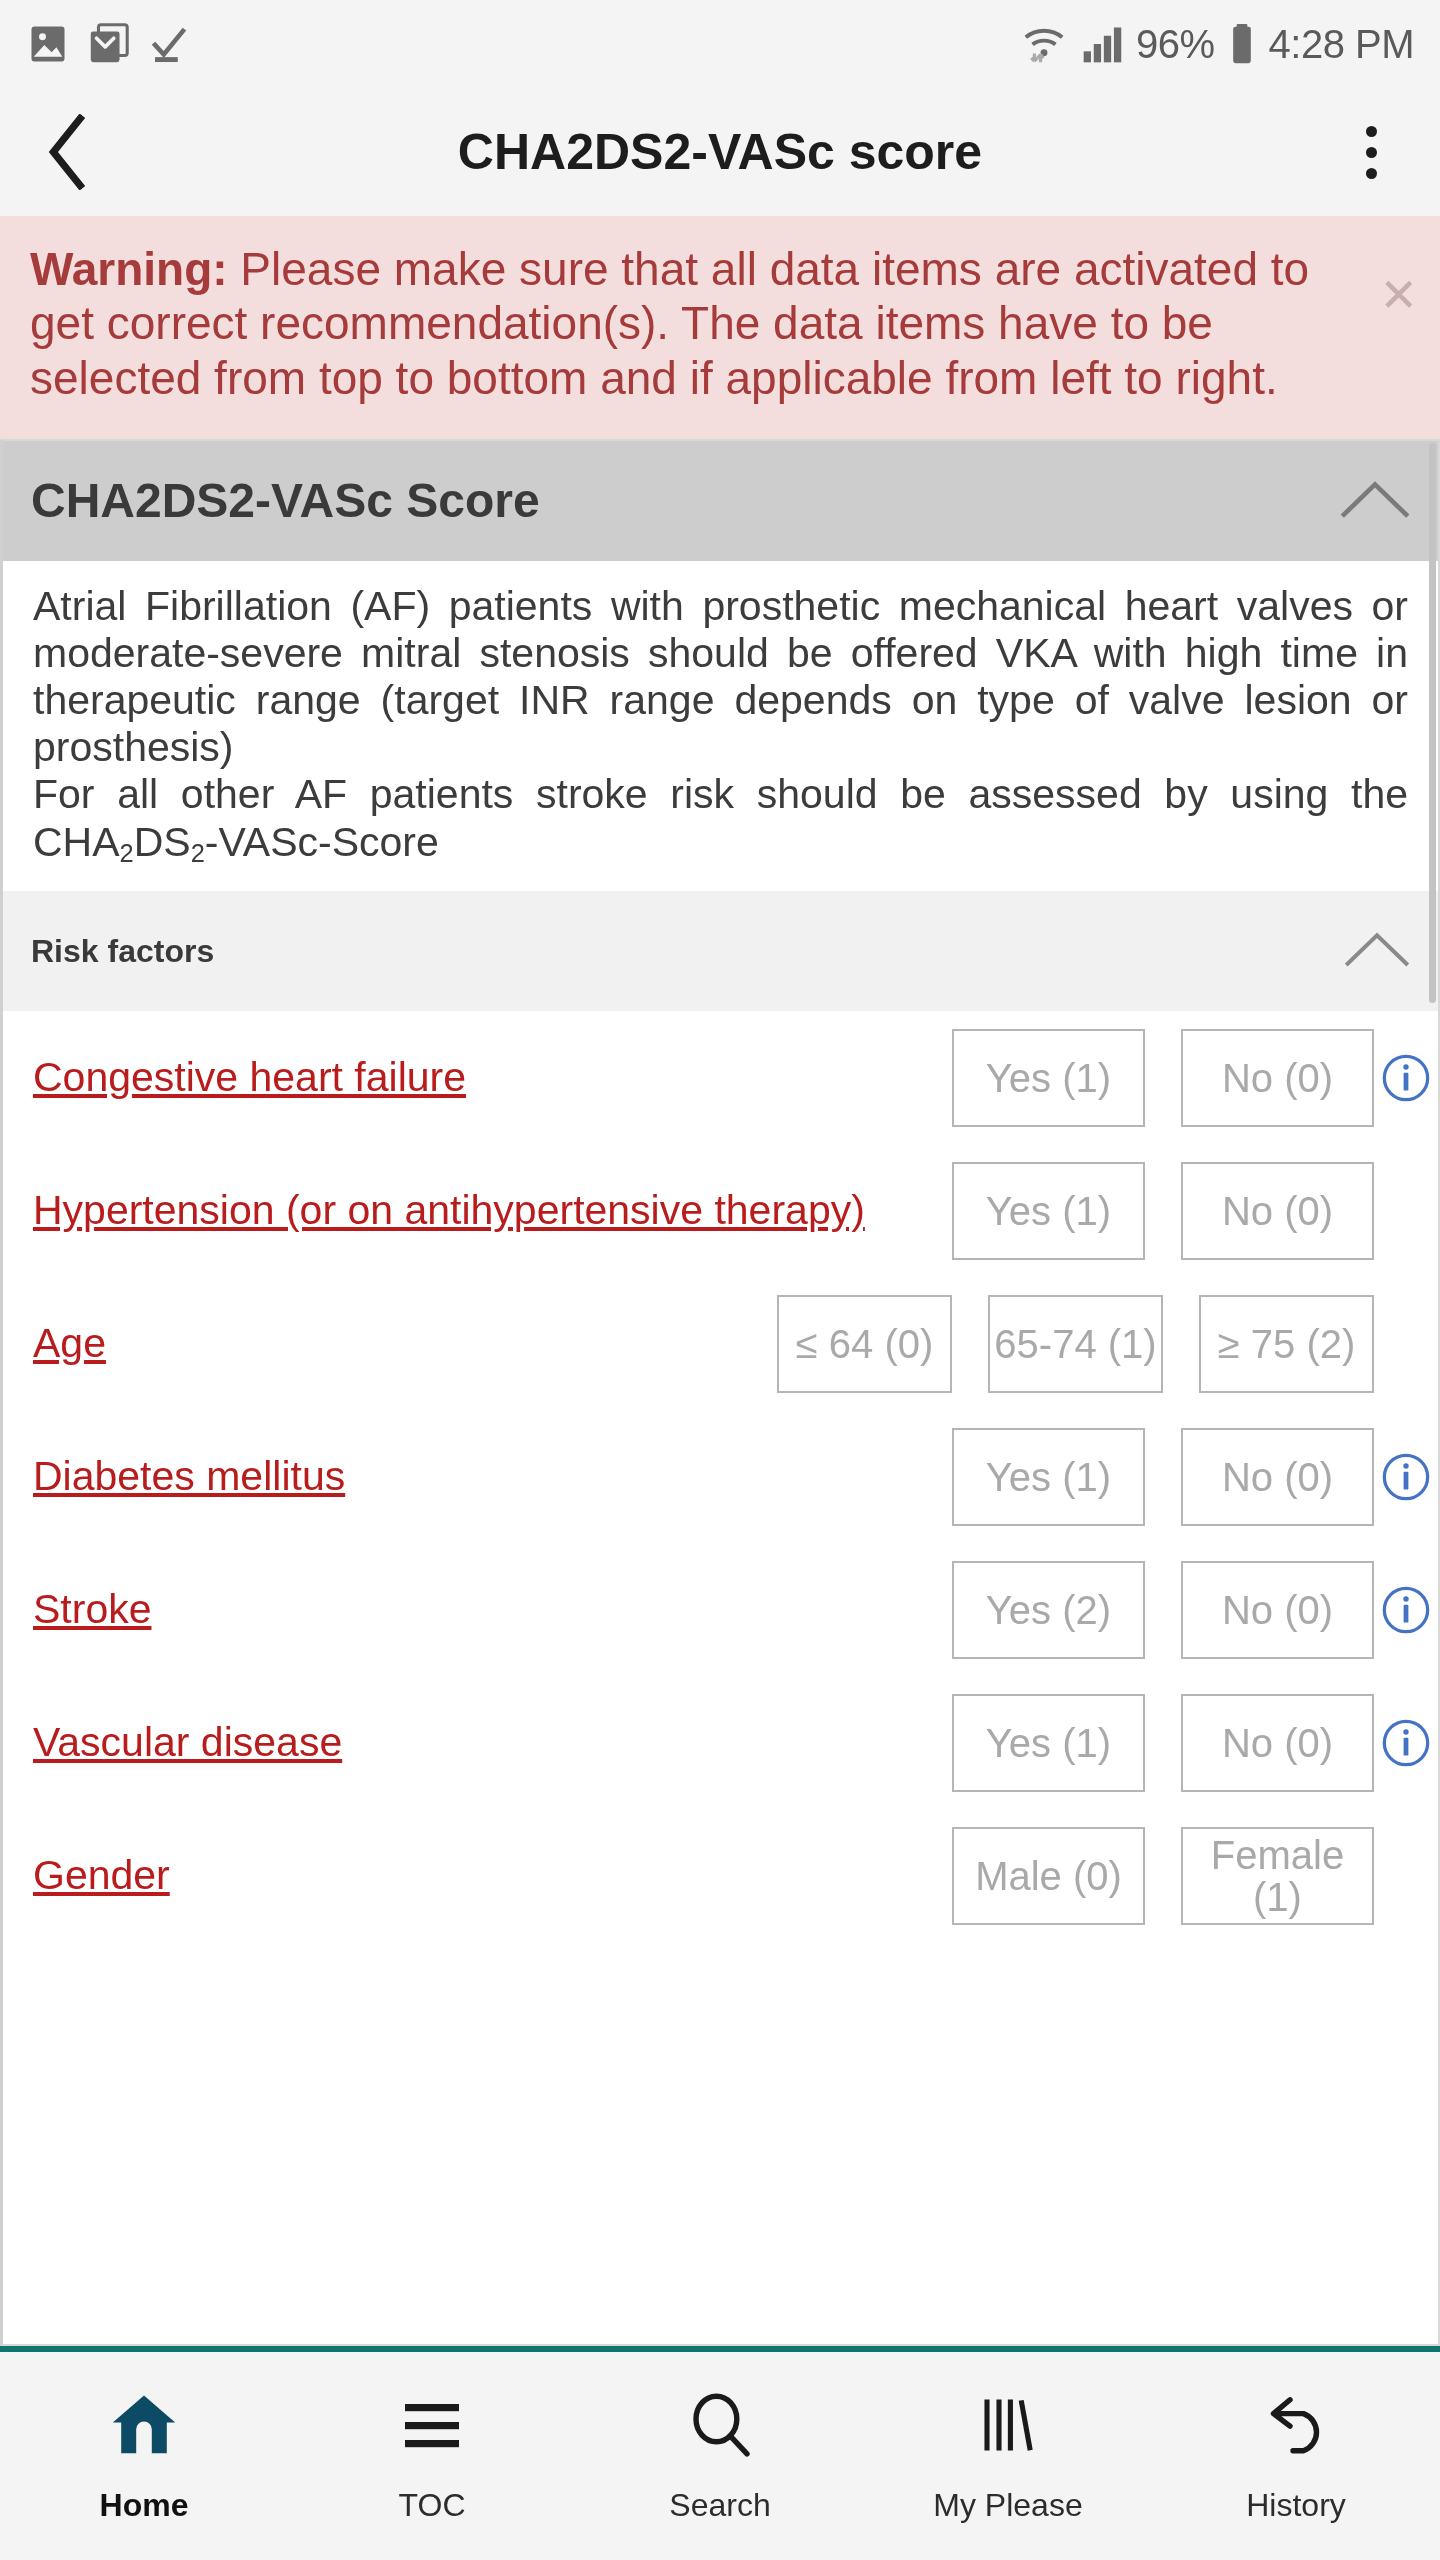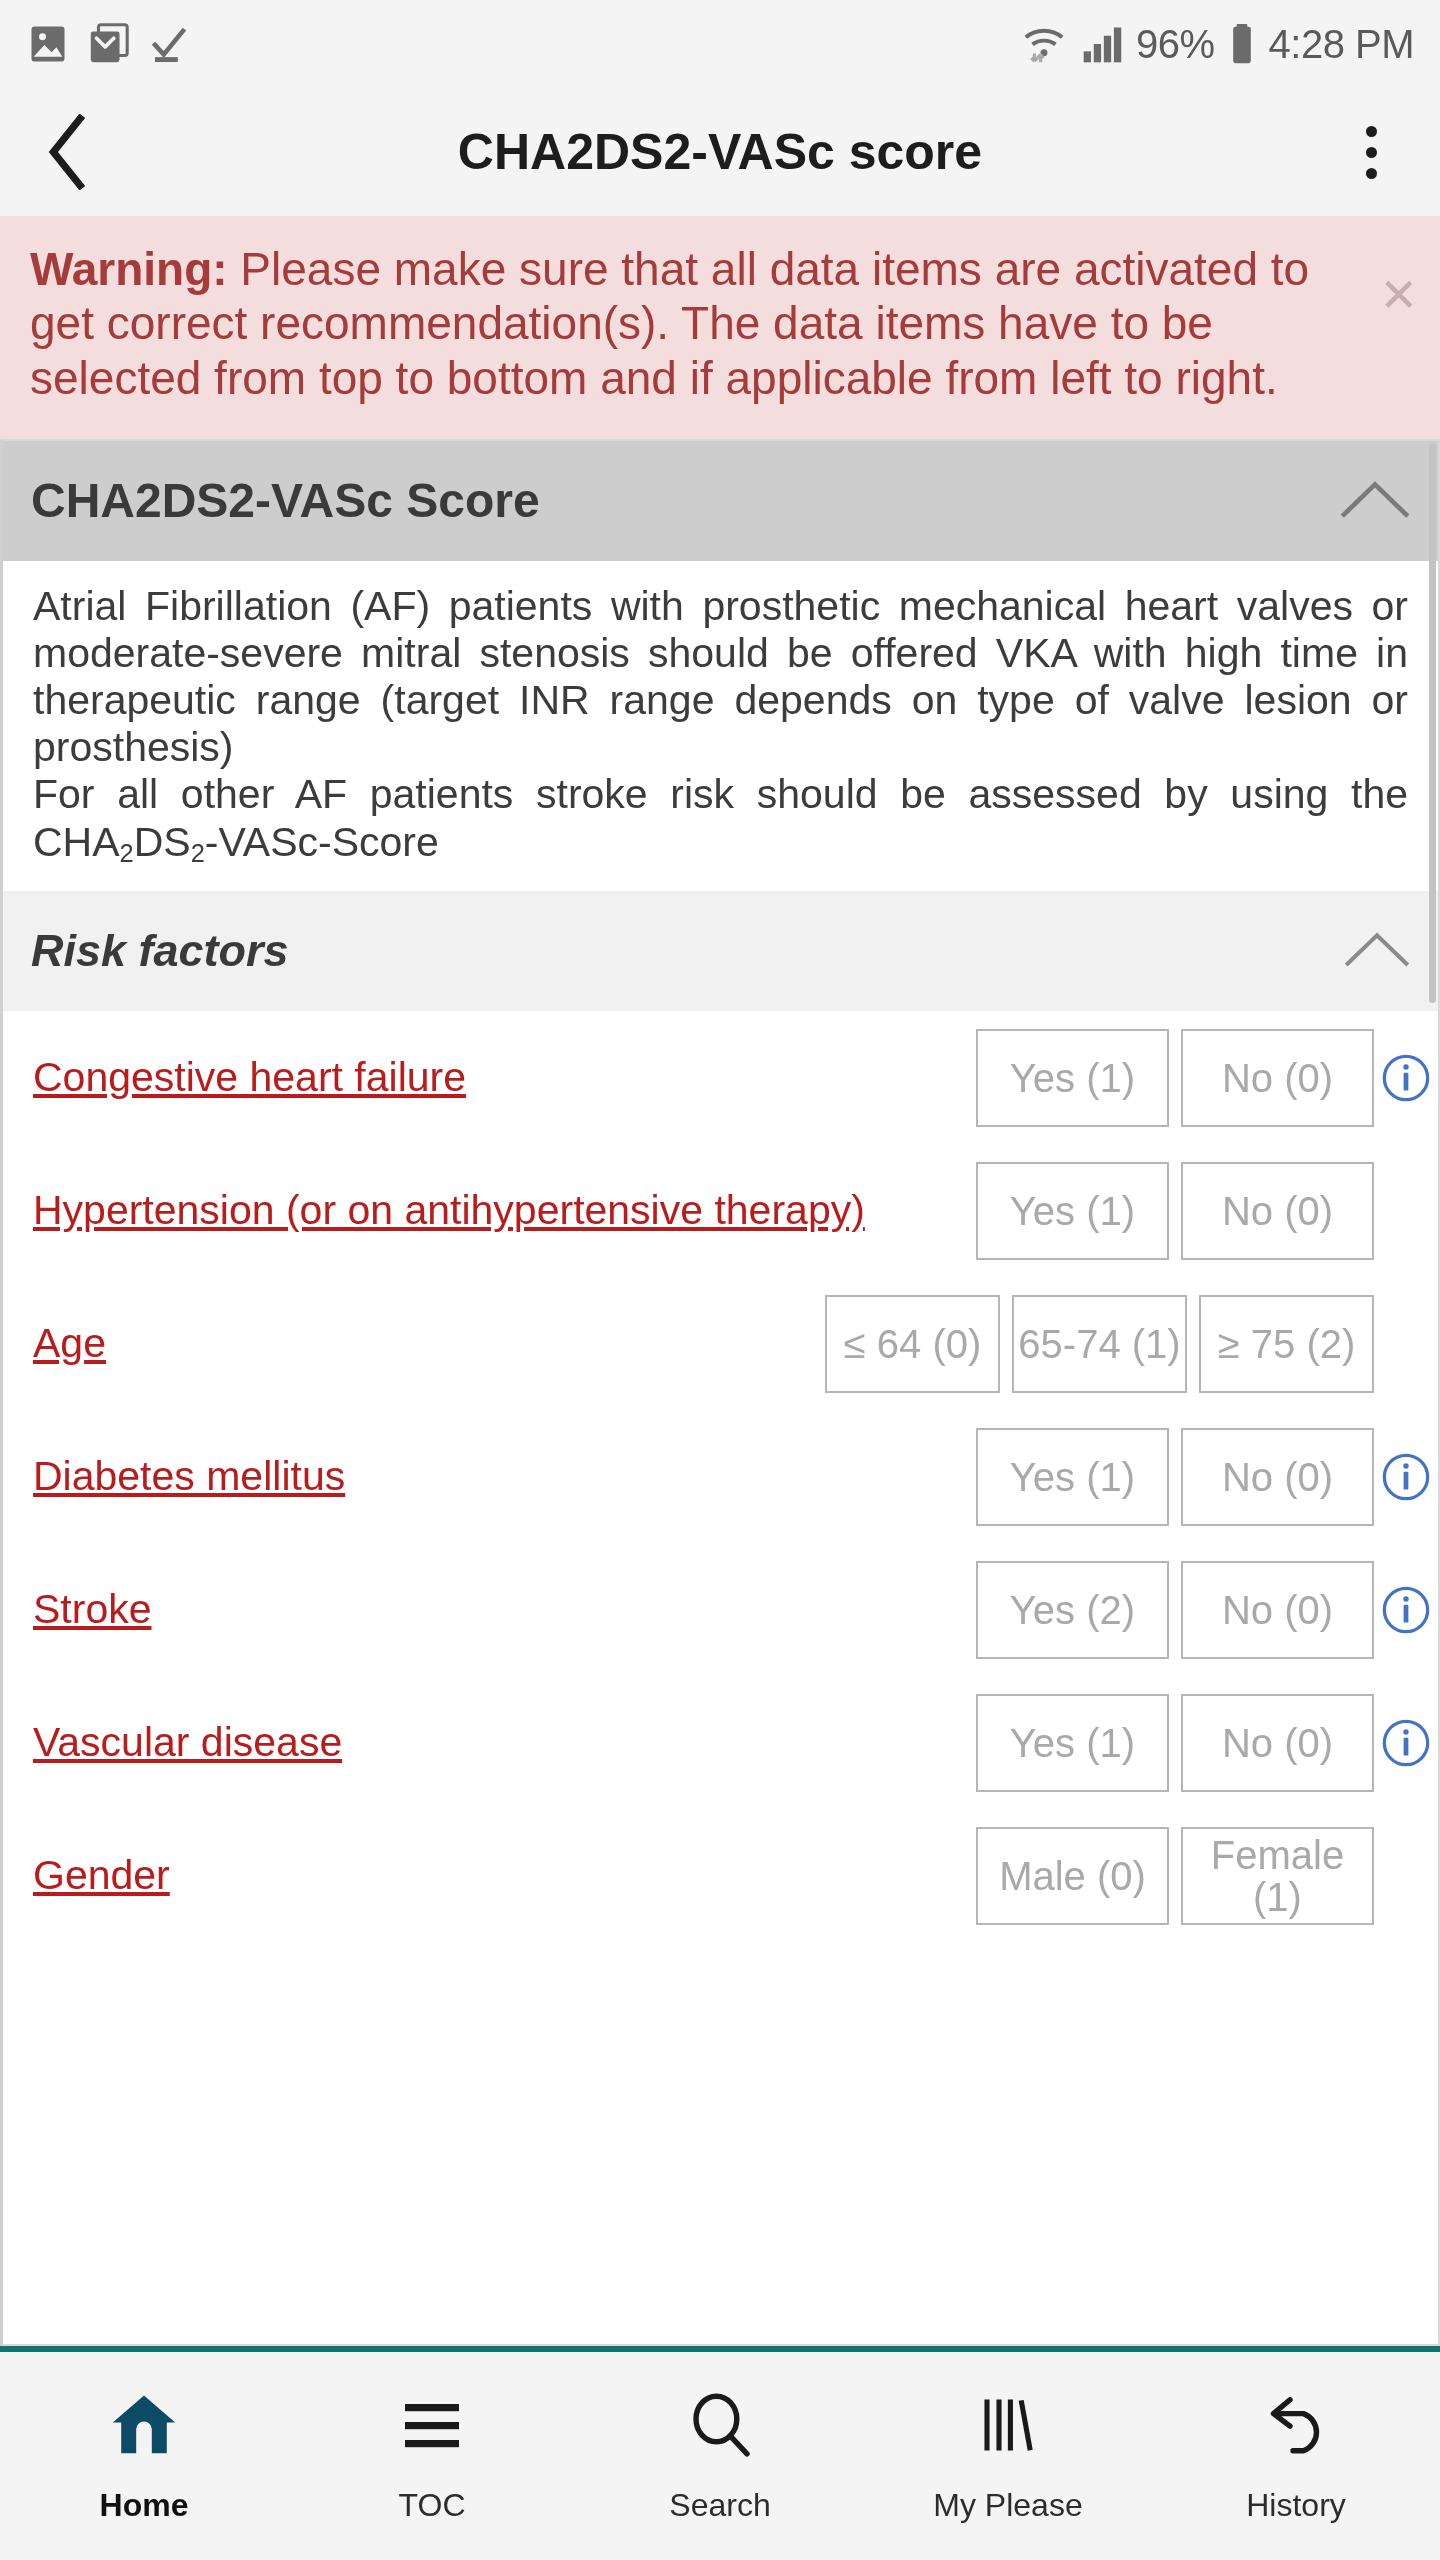--- a/index.html
+++ b/index.html
@@ -60,41 +60,41 @@
     background:#c3c3c3; border-radius:4px;
   }
 
   .sec-head {
     display:flex; align-items:center; padding:0 28px;
     height:120px;
   }
   .sec-head.dark { background:#cdcdcd; }
   .sec-head.light { background:#f1f1f1; }
   .sec-head h2 { font-size:48px; font-weight:bold; color:#3a3a3a; }
-  .sec-head.light h2 { font-size:45px;font-style:italic; }
+  .sec-head.light h2 { font-size:32px; }
   .chev { margin-left:auto; }
 
   .para {
     padding:22px 30px 24px 30px; background:#fff;
     font-size:41px; line-height:1.15; color:#3c3c3c;
     text-align:justify; hyphens:auto;
   }
   .para sub { font-size:0.62em; vertical-align:-0.22em; }
 
   
   .rows { background:#ffffff; }
   .row {
     display:flex; align-items:center; min-height:133px;
     padding:0 0 0 30px;
   }
   .row-label {
     font-size:41px; color:#b91c1c; line-height:1.12;
     flex:1 1 auto; padding-right:4px;text-decoration:underline;
   }
-  .opts { display:flex; align-items:center; gap:12px; flex:0 0 auto; }
+  .opts { display:flex; align-items:center; gap:36px; flex:0 0 auto; }
   .opt {
     border:2px solid #b5b5b5; background:#ffffff;
     color:#a9a9a9; font-size:40px;
     display:flex; align-items:center; justify-content:center;
     text-align:center; line-height:1.05;
   }
   .opt.w2 { width:193px; height:98px; }
   .opt.w3 { width:175px; height:98px;text-align:center; }
   .info-slot { width:64px; flex:0 0 64px; display:flex; align-items:center; justify-content:center; }
   .info-ico { display:block; }

